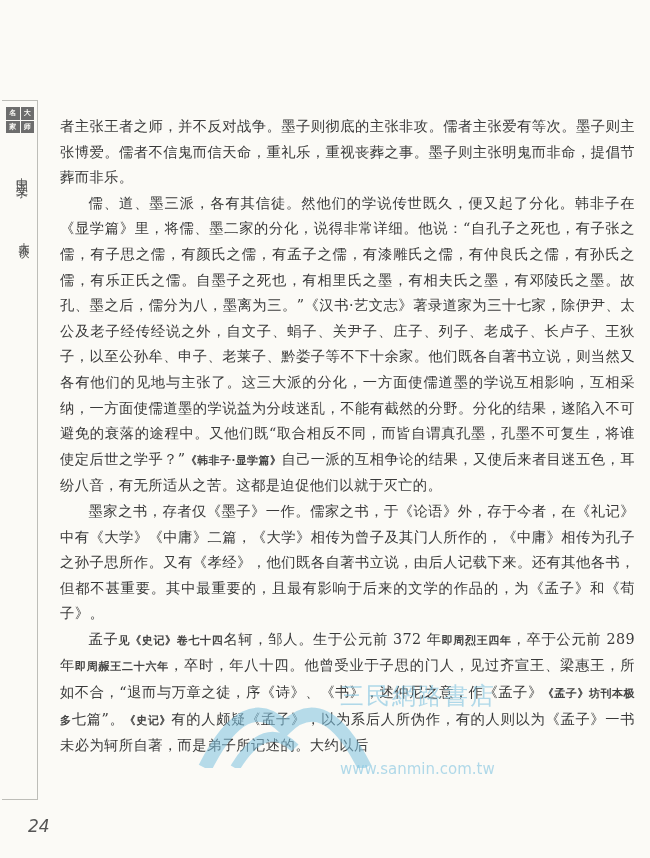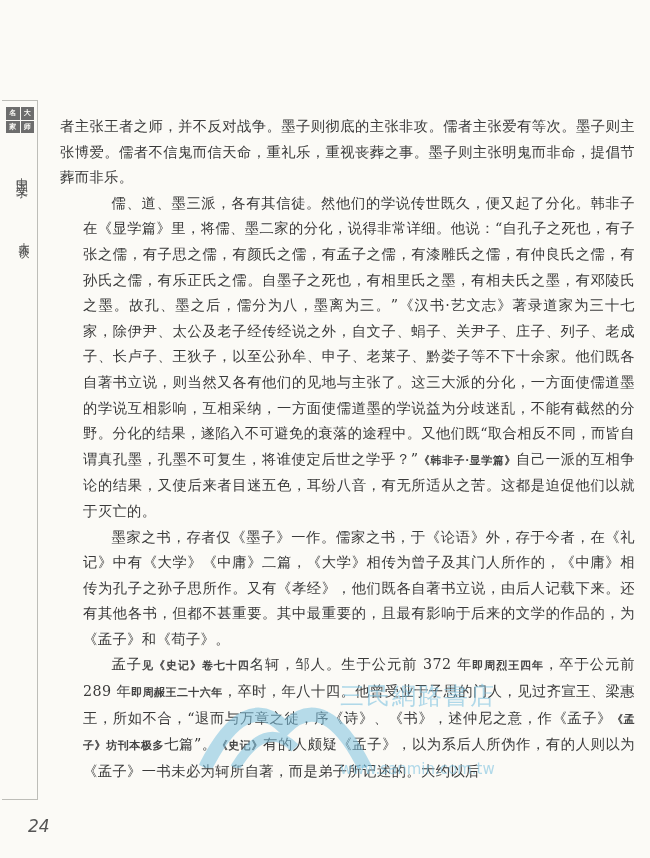--- a/index.html
+++ b/index.html
@@ -30,21 +30,21 @@
     position: absolute; left: 10px; top: 233px; width: 20px;
     writing-mode: vertical-rl; font-size: 11px; letter-spacing: 3px; color: #555;
     font-family: "DejaVu Sans", sans-serif;
   }
   .content {
     position: absolute; left: 60px; top: 114px; width: 575px;
     font-size: 14.3px; line-height: 25.6px; letter-spacing: 0.4px;
     text-align: justify;
   }
   .content p { margin: 0; }
-  .content p.indent { text-indent: 2em; margin-left: 23px; }
+  .content p.indent { text-indent: 2em; }
   .note { font-size: 11px; font-weight: bold; color: #444; }
   .page-num {
     position: absolute; left: 28px; top: 816px; font-size: 17px; font-style: italic;
     color: #555; font-family: "DejaVu Sans", sans-serif;
   }
   .watermark {
     position: absolute; left: 195px; top: 678px; width: 300px; height: 90px;
     pointer-events: none; opacity: 0.55;
   }
   .wm-text {

